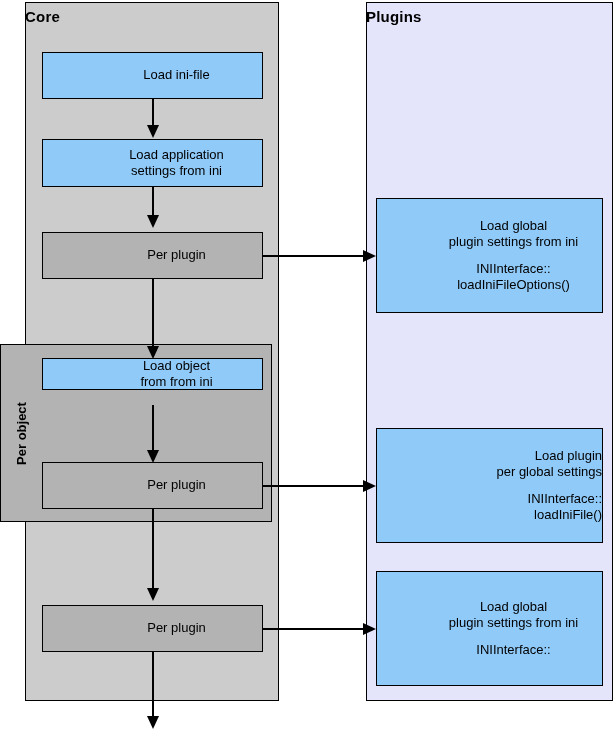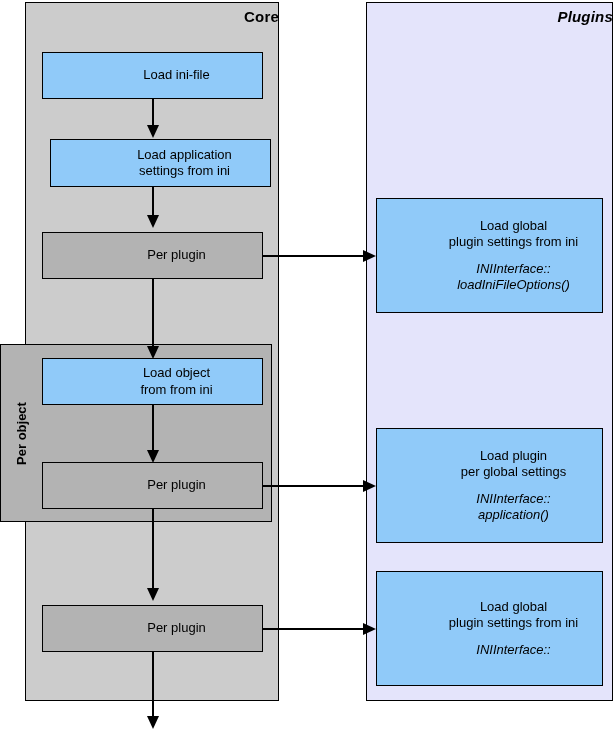--- a/index.html
+++ b/index.html
@@ -25,21 +25,21 @@
   
   .lane {
     border: 1.5px solid #000000;
   }
   .lane-core   { background: #cccccc; }
   .lane-plugins{ background: #e4e4fb; }
 
   .lane-title {
     position: absolute;
     left: 0; right: 0;
-    text-align: right;
+    text-align: left;
     font-weight: bold;
     font-size: 15px;
     color: #000;
     letter-spacing: .2px;
   }
 
   
   .group-box {
     background: #b3b3b3;
     border: 1.5px solid #000000;
@@ -65,21 +65,20 @@
     font-size: 13px;
     line-height: 1.25;
     color: #000;
     padding-left: 48px;
   }
   .node-blue { background: #90caf9; }
   .node-gray { background: #b3b3b3; }
 
   .node .line { display: block; }
   .node .sig {
-    font-style: italic;
     display: block;
   }
   .node .spacer { display:block; height: 11px; }
 
   
   .vline {
     position: absolute;
     width: 1.5px;
     background: #000000;
   }
@@ -105,21 +104,21 @@
 </style>
 </head>
 <body>
 
 <div id="canvas">
 
   <div class="abs lane lane-core" style="left:25px; top:2px; width:254px; height:699px;"></div>
   <div class="lane-title" style="left:25px; width:254px; top:8px;">Core</div>
 
   <div class="abs lane lane-plugins" style="left:366px; top:2px; width:247px; height:699px;"></div>
-  <div class="lane-title" style="left:366px; width:247px; top:8px;font-style:italic;">Plugins</div>
+  <div class="lane-title" style="left:366px; width:247px; top:8px;">Plugins</div>
 
   <div class="abs group-box" style="left:0px; top:344px; width:272px; height:178px;"></div>
   <div class="group-label" style="left:-15px; top:426px; width:72px; text-align:center;">Per object</div>
 
   <div class="vline" style="left:152px; top:98px; height:30px;"></div>
   <div class="arrow-down" style="left:146.5px; top:125px;"></div>
 
   <div class="vline" style="left:152px; top:187px; height:31px;"></div>
   <div class="arrow-down" style="left:146.5px; top:215px;"></div>
 
@@ -141,56 +140,56 @@
   <div class="hline" style="left:263px; top:485px; width:110px;"></div>
   <div class="arrow-right" style="left:363px; top:479.5px;"></div>
 
   <div class="hline" style="left:263px; top:628px; width:110px;"></div>
   <div class="arrow-right" style="left:363px; top:622.5px;"></div>
 
   <div class="abs node node-blue" style="left:42px; top:52px; width:221px; height:47px;">
     <span class="line">Load ini-file</span>
   </div>
 
-  <div class="abs node node-blue" style="left:42px; top:139px; width:221px; height:48px;margin-left:8px;">
+  <div class="abs node node-blue" style="left:42px; top:139px; width:221px; height:48px;">
     <span class="line">Load application</span>
     <span class="line">settings from ini</span>
   </div>
 
   <div class="abs node node-gray" style="left:42px; top:232px; width:221px; height:47px;">
     <span class="line">Per plugin</span>
   </div>
 
-  <div class="abs node node-blue" style="left:42px; top:358px; width:221px; height:47px;text-align:center;">
+  <div class="abs node node-blue" style="left:42px; top:358px; width:221px; height:32px;text-align:center;">
     <span class="line">Load object</span>
     <span class="line">from from ini</span>
   </div>
 
   <div class="abs node node-gray" style="left:42px; top:462px; width:221px; height:47px;">
     <span class="line">Per plugin</span>
   </div>
 
   <div class="abs node node-gray" style="left:42px; top:605px; width:221px; height:47px;">
     <span class="line">Per plugin</span>
   </div>
 
   <div class="abs node node-blue" style="left:376px; top:198px; width:227px; height:115px;">
     <span class="line">Load global</span>
     <span class="line">plugin settings from ini</span>
     <span class="spacer"></span>
     <span class="sig">INIInterface::</span>
     <span class="sig">loadIniFileOptions()</span>
   </div>
 
-  <div class="abs node node-blue" style="left:376px; top:428px; width:227px; height:115px;">
+  <div class="abs node node-blue" style="left:376px; top:428px; width:227px; height:115px;align-items:flex-end;">
     <span class="line">Load plugin</span>
     <span class="line">per global settings</span>
     <span class="spacer"></span>
     <span class="sig">INIInterface::</span>
-    <span class="sig">application()</span>
+    <span class="sig">loadIniFile()</span>
   </div>
 
   <div class="abs node node-blue" style="left:376px; top:571px; width:227px; height:115px;">
     <span class="line">Load global</span>
     <span class="line">plugin settings from ini</span>
     <span class="spacer"></span>
     <span class="sig">INIInterface::</span>
   </div>
 
 </div>

